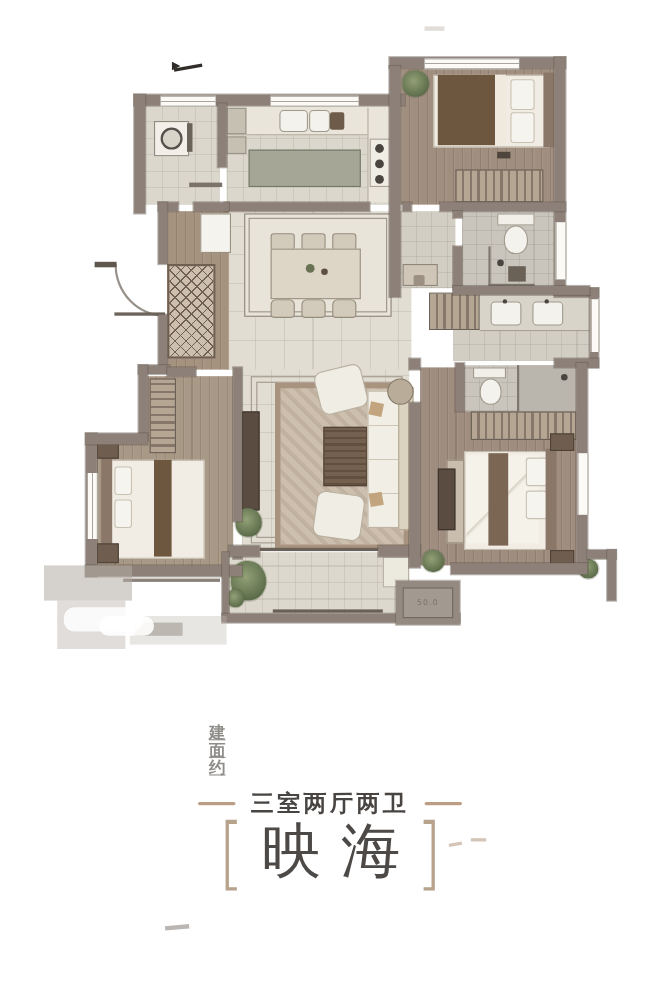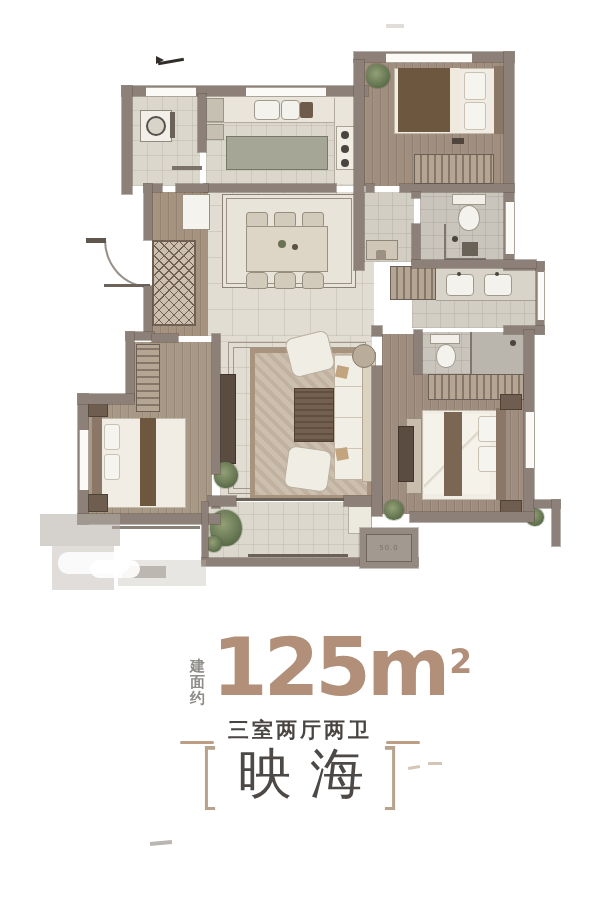--- a/index.html
+++ b/index.html
@@ -37,25 +37,25 @@
   .chair{position:absolute;width:20px;height:15px;background:#d2cabb;border:1px solid #978d7d;border-radius:3px 3px 5px 5px;}
   .pillow{position:absolute;background:#f6f4ee;border:1px solid #c9c2b2;border-radius:3px;}
   .nst{position:absolute;background:#6f5e4f;border:1px solid #4e4237;}
   .toiletb{position:absolute;background:#f4f2ec;border:1px solid #a09a8d;border-radius:50% 50% 45% 45%;}
   .sink{position:absolute;background:#f4f2ec;border:1px solid #a09a8d;border-radius:4px;}
   .dot{position:absolute;border-radius:50%;background:#4a453f;}
   .plate-label{position:absolute;inset:0;display:flex;align-items:center;justify-content:center;
          font-size:7px;color:#5d574f;opacity:.6;letter-spacing:1px;}
   
   .area-label{position:absolute;left:190px;top:658px;width:17px;font-size:15px;line-height:16px;
-         font-weight:700;color:#8f8d8a;word-break:break-all;}
+         font-weight:700;color:#8f8d8a;word-break:break-all;text-decoration:underline;}
   .num-row{position:absolute;left:212px;top:630px;display:flex;align-items:flex-start;}
   .num{font-size:80px;line-height:.95;font-weight:700;color:#b18f78;letter-spacing:-4px;}
   .sup{font-size:33px;font-weight:700;color:#b18f78;margin-top:12px;margin-left:3px;}
-  .subrow{position:absolute;left:0;right:0;top:716px;display:flex;justify-content:center;align-items:flex-end;gap:14px;}
+  .subrow{position:absolute;left:0;right:0;top:716px;display:flex;justify-content:center;align-items:center;gap:14px;}
   .dash{width:34px;height:3px;background:#bd9e85;border-radius:2px;}
   .subtitle{font-size:21px;font-weight:700;color:#484442;letter-spacing:3px;}
   .namerow{position:absolute;left:0;right:0;top:738px;display:flex;justify-content:center;align-items:center;}
   .bracket{font-size:72px;font-weight:300;color:#b7a38c;line-height:1;transform:scaleX(.85);}
   .pname{font-size:54px;font-weight:500;color:#4c4947;letter-spacing:18px;margin:0 -6px 0 14px;}
 </style>
 </head>
 <body>
 
 <div id="screen">
@@ -253,24 +253,20 @@
     <div class="a" style="left:40px;top:514px;width:80px;height:32px;background:#b2aba3;opacity:.55;"></div>
     <div class="a" style="left:52px;top:546px;width:62px;height:44px;background:#b2aba3;opacity:.4;"></div>
     <div class="a" style="left:118px;top:560px;width:88px;height:26px;background:#beb7ae;opacity:.35;"></div>
     <div class="a" style="left:122px;top:566px;width:44px;height:12px;background:#8f8880;opacity:.5;"></div>
     <div class="a" style="left:58px;top:552px;width:72px;height:22px;background:#ffffff;opacity:.85;border-radius:10px;"></div>
     <div class="a" style="left:90px;top:560px;width:50px;height:18px;background:#ffffff;opacity:.9;border-radius:10px;"></div>
     <div class="a" style="left:386px;top:24px;width:18px;height:4px;background:#d9d5ce;opacity:.8;"></div>
   </div>
 
   <div class="area-label">建面约</div>
-  <div class="num-row">
-    <span class="num">125m</span>
-    <span class="sup">2</span>
-  </div>
   <div class="subrow">
     <span class="dash"></span>
     <span class="subtitle">三室两厅两卫</span>
     <span class="dash"></span>
   </div>
   <div class="namerow">
     <span class="bracket">[</span>
     <span class="pname">映海</span>
     <span class="bracket">]</span>
   </div>

